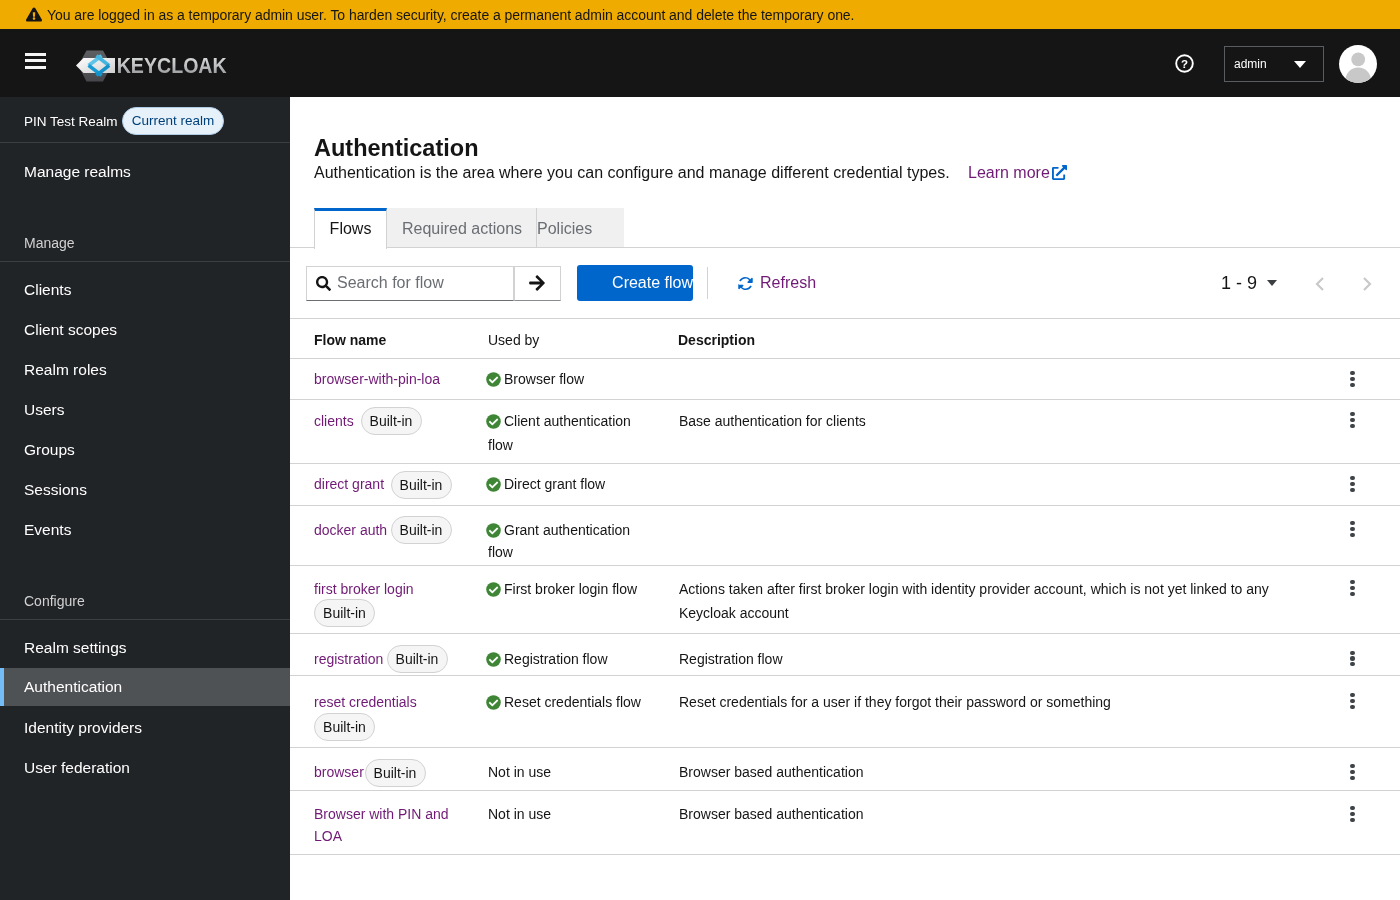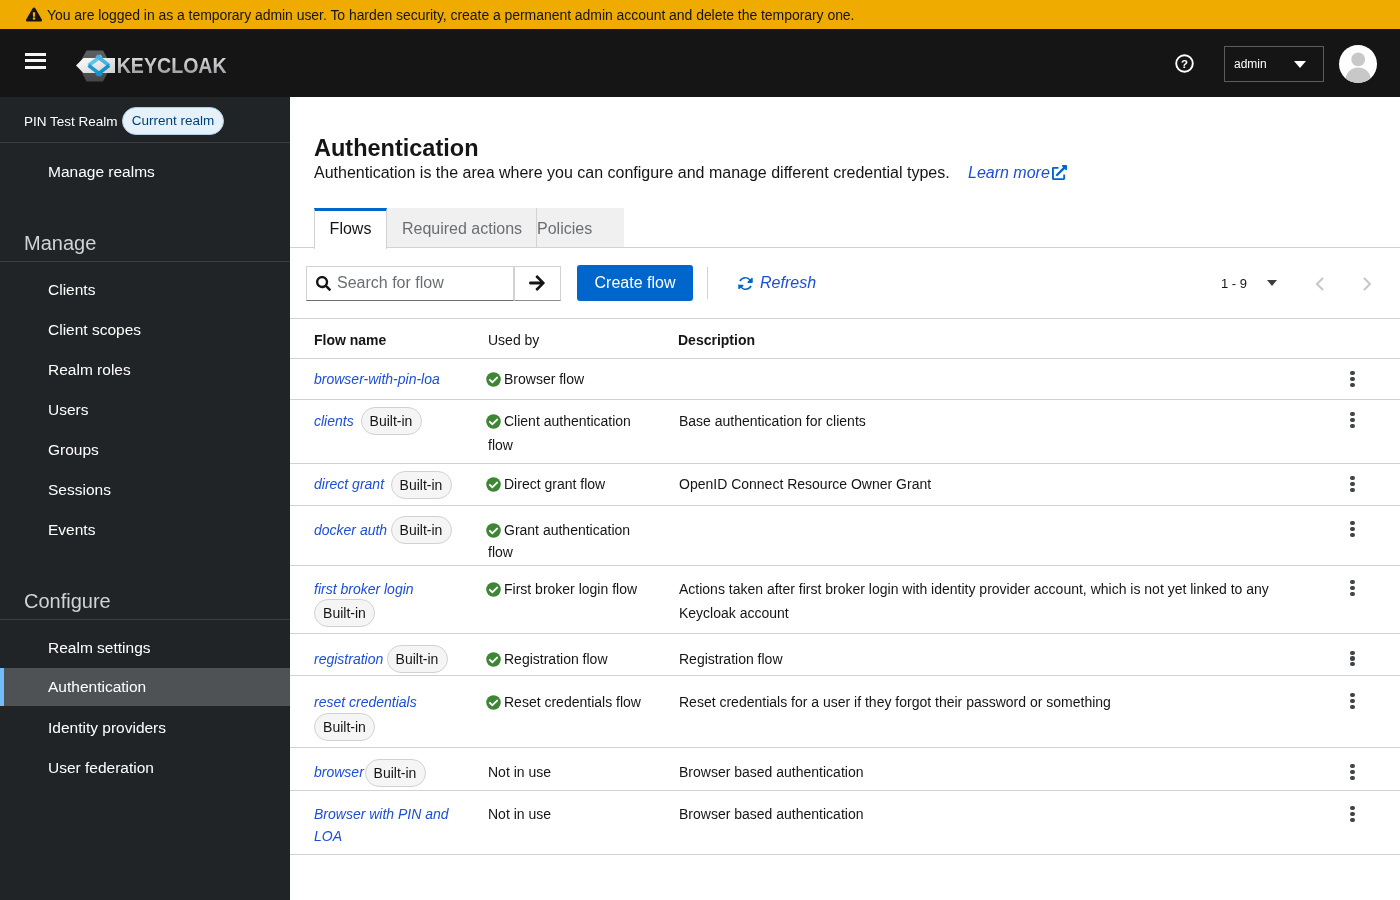--- a/index.html
+++ b/index.html
@@ -2,27 +2,27 @@
 <html><head>
 <meta charset="utf-8">
 <style>
 * { margin:0; padding:0; box-sizing:border-box; }
 html,body { width:1400px; height:900px; overflow:hidden; }
 body { font-family:"Liberation Sans", sans-serif; color:#151515; background:#fff; }
 .abs { position:absolute; }
 #page { position:relative; width:1400px; height:900px; }
 .t16 { font-size:16px; line-height:24px; white-space:nowrap; }
 .tc14 { font-size:14px; line-height:21px; white-space:nowrap; }
-.lnk { color:#1d4ed8; text-decoration:none;font-style:italic; }
+.lnk { color:#701a75; text-decoration:none; }
 .rowline { left:290px; right:0; height:1px; background:#d2d2d2; }
 .dot { width:4.2px; height:4.2px; border-radius:50%; background:#3e4348; }
 .pill { height:28px; border:1px solid #d2d2d2; border-radius:14px; background:#f5f5f5;
         font-size:14px; line-height:26px; text-align:center; color:#151515; }
-.navitem { left:24px; color:#fff; font-size:15.5px; line-height:24px; white-space:nowrap;margin-left:24px; }
-.navlabel { left:24px; color:#d2d2d2; font-size:20px; line-height:21px; white-space:nowrap; }
+.navitem { left:24px; color:#fff; font-size:15.5px; line-height:24px; white-space:nowrap; }
+.navlabel { left:24px; color:#d2d2d2; font-size:14px; line-height:21px; white-space:nowrap; }
 .sidediv { left:0; width:290px; height:1px; background:#3c3f42; }
 </style>
 </head>
 <body>
 <div id="page">
 
 <div class="abs" style="left:0;top:0;width:1400px;height:29px;background:#f0ab00"></div>
 <svg class="abs" style="left:26px;top:7px" width="16" height="15" viewBox="0 0 576 512">
   <path fill="#151515" d="M569.5 440C588 472 564.8 512 527.9 512H48.1c-36.9 0-60-40.1-41.6-72L246.4 24c18.5-32 64.7-32 83.2 0l239.9 416zM288 354c-25.4 0-46 20.6-46 46s20.6 46 46 46 46-20.6 46-46-20.6-46-46-46zm-43.7-165.3l7.4 136c.3 6.4 5.6 11.3 12 11.3h48.5c6.4 0 11.6-5 12-11.3l7.4-136c.4-6.9-5.1-12.7-12-12.7h-63.4c-6.9 0-12.4 5.8-12 12.7z"></path>
 </svg>
@@ -122,28 +122,28 @@
 <div class="abs" style="left:306px;top:266px;width:208px;height:35px;background:#fff;border:1px solid #d2d2d2;border-bottom:1px solid #6a6e73"></div>
 <div class="abs" style="left:514px;top:266px;width:47px;height:35px;background:#fff;border:1px solid #d2d2d2;border-bottom-color:#8a8d90"></div>
 <svg class="abs" style="left:316px;top:276px" width="15" height="15" viewBox="0 0 512 512">
   <path fill="#151515" d="M505 442.7L405.3 343c-4.5-4.5-10.6-7-17-7H372c27.6-35.3 44-79.7 44-128C416 93.1 322.9 0 208 0S0 93.1 0 208s93.1 208 208 208c48.3 0 92.7-16.4 128-44v16.3c0 6.4 2.5 12.5 7 17l99.7 99.7c9.4 9.4 24.6 9.4 33.9 0l28.3-28.3c9.4-9.4 9.4-24.6.1-34zM208 336c-70.7 0-128-57.2-128-128 0-70.7 57.2-128 128-128 70.7 0 128 57.2 128 128 0 70.7-57.2 128-128 128z"></path>
 </svg>
 <div class="abs t16" style="left:337px;top:271px;color:#6a6e73">Search for flow</div>
 <svg class="abs" style="left:526px;top:274px" width="22" height="18" viewBox="0 0 448 512">
   <path fill="#151515" d="M190.5 66.9l22.2-22.2c9.4-9.4 24.6-9.4 33.9 0L441 239c9.4 9.4 9.4 24.6 0 33.9L246.6 467.3c-9.4 9.4-24.6 9.4-33.9 0l-22.2-22.2c-9.5-9.5-9.3-25 .4-34.3L311.4 296H24c-13.3 0-24-10.7-24-24v-32c0-13.3 10.7-24 24-24h287.4L190.9 101.2c-9.8-9.3-10-24.8-.4-34.3z"></path>
 </svg>
 <div class="abs" style="left:577px;top:265px;width:116px;height:36px;background:#0066cc;border-radius:3px"></div>
-<div class="abs t16" style="left:577px;top:271px;width:116px;text-align:center;color:#fff">Create flow</div>
+<div class="abs t16" style="left:577px;top:271px;width:116px;text-align:right;color:#fff">Create flow</div>
 <div class="abs" style="left:707px;top:267px;width:1px;height:32px;background:#d2d2d2"></div>
 <svg class="abs" style="left:738px;top:275.5px" width="15" height="15" viewBox="0 0 512 512">
   <path fill="#0066cc" d="M370.7 133.3C339.5 104 298 88 255.5 88c-62.2.1-119.5 33.2-151.2 86.4-4.5 7.6-14.2 10.5-22.2 6.7L54.2 167.9c-8.4-4-11.5-14.4-6.7-22.4C89.3 75.5 163.2 32 244 32c66.4 0 129.6 29.7 172.3 79.7L462 66.1c15.1-15.1 41-4.4 41 17v134.3c0 13.3-10.7 24-24 24H344.6c-21.4 0-32.1-25.9-17-41l43.1-43.1zM32 296h134.4c21.4 0 32.1 25.9 17 41l-43.1 43.1c31.2 29.3 72.7 45.3 115.2 45.3 62.2-.1 119.5-33.2 151.2-86.4 4.5-7.6 14.2-10.5 22.2-6.7l27.9 13.2c8.4 4 11.5 14.4 6.7 22.4C421.7 436.5 347.8 480 267 480c-66.4 0-129.6-29.7-172.3-79.7L50 445.9c-15.1 15.1-41 4.4-41-17V294.6c0-13.3 10.7-24 24-24z"></path>
 </svg>
 <div class="abs t16" style="left:760px;top:271px"><a class="lnk">Refresh</a></div>
 
-<div class="abs" style="left:1221px;top:272.5px;font-size:13px;line-height:21px">1 - 9</div>
+<div class="abs" style="left:1221px;top:272.5px;font-size:18px;line-height:21px">1 - 9</div>
 <div class="abs" style="left:1267px;top:280px;width:0;height:0;border-left:5.5px solid transparent;border-right:5.5px solid transparent;border-top:6.5px solid #3c3f42"></div>
 <svg class="abs" style="left:1315px;top:276px" width="10" height="16" viewBox="0 0 10 16">
   <polyline points="8,2 2,8 8,14" fill="none" stroke="#c9c9c9" stroke-width="2.2"></polyline>
 </svg>
 <svg class="abs" style="left:1362px;top:276px" width="10" height="16" viewBox="0 0 10 16">
   <polyline points="2,2 8,8 2,14" fill="none" stroke="#c9c9c9" stroke-width="2.2"></polyline>
 </svg>
 
 <div class="abs rowline" style="top:318px"></div>
 <div class="abs tc14" style="left:314px;top:330px;font-weight:bold">Flow name</div>
@@ -174,21 +174,20 @@
     <div class="abs dot" style="left:1350.40px;top:417.90px"></div>
     <div class="abs dot" style="left:1350.40px;top:423.60px"></div>
 <div class="abs rowline" style="top:505px"></div>
 <div class="abs tc14" style="left:314px;top:474.0px"><a class="lnk">direct grant</a></div>
 <div class="abs pill" style="left:390.5px;top:470.5px;width:61px">Built-in</div>
 <svg class="abs" style="left:486px;top:477.0px" width="15" height="15" viewBox="0 0 512 512">
       <circle cx="256" cy="256" r="248" fill="#3e8635"></circle>
       <path fill="#fff" d="M227.3 387.3l184-184c6.2-6.2 6.2-16.4 0-22.6l-22.6-22.6c-6.2-6.2-16.4-6.2-22.6 0L216 308.1l-70.1-70.1c-6.2-6.2-16.4-6.2-22.6 0l-22.6 22.6c-6.2 6.2-6.2 16.4 0 22.6l104 104c6.2 6.2 16.4 6.2 22.6 0z"></path>
     </svg>
 <div class="abs tc14" style="left:504px;top:474.0px">Direct grant flow</div>
-<div class="abs tc14" style="left:679px;top:474.0px">OpenID Connect Resource Owner Grant</div>
 <div class="abs dot" style="left:1350.40px;top:476.20px"></div>
     <div class="abs dot" style="left:1350.40px;top:481.90px"></div>
     <div class="abs dot" style="left:1350.40px;top:487.60px"></div>
 <div class="abs rowline" style="top:565px"></div>
 <div class="abs tc14" style="left:314px;top:519.5px"><a class="lnk">docker auth</a></div>
 <div class="abs pill" style="left:390.5px;top:516.0px;width:61px">Built-in</div>
 <svg class="abs" style="left:486px;top:522.5px" width="15" height="15" viewBox="0 0 512 512">
       <circle cx="256" cy="256" r="248" fill="#3e8635"></circle>
       <path fill="#fff" d="M227.3 387.3l184-184c6.2-6.2 6.2-16.4 0-22.6l-22.6-22.6c-6.2-6.2-16.4-6.2-22.6 0L216 308.1l-70.1-70.1c-6.2-6.2-16.4-6.2-22.6 0l-22.6 22.6c-6.2 6.2-6.2 16.4 0 22.6l104 104c6.2 6.2 16.4 6.2 22.6 0z"></path>
     </svg>

